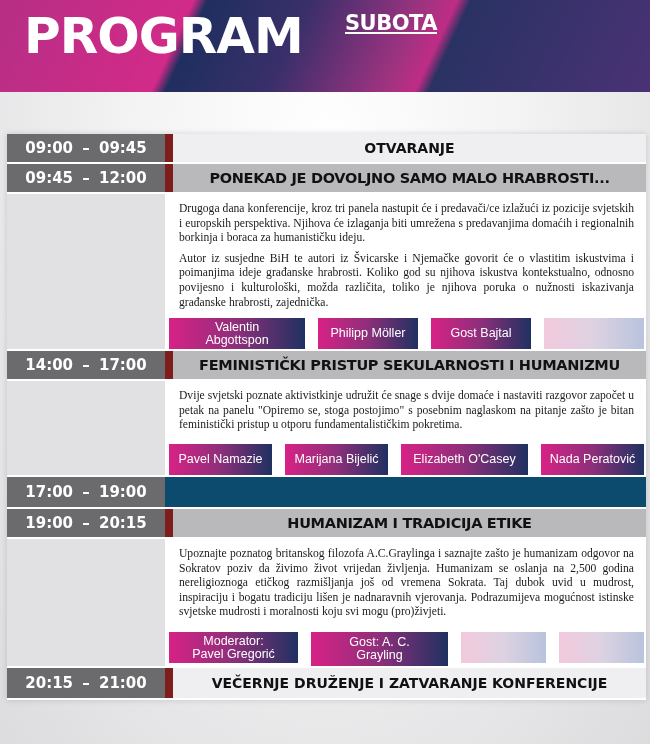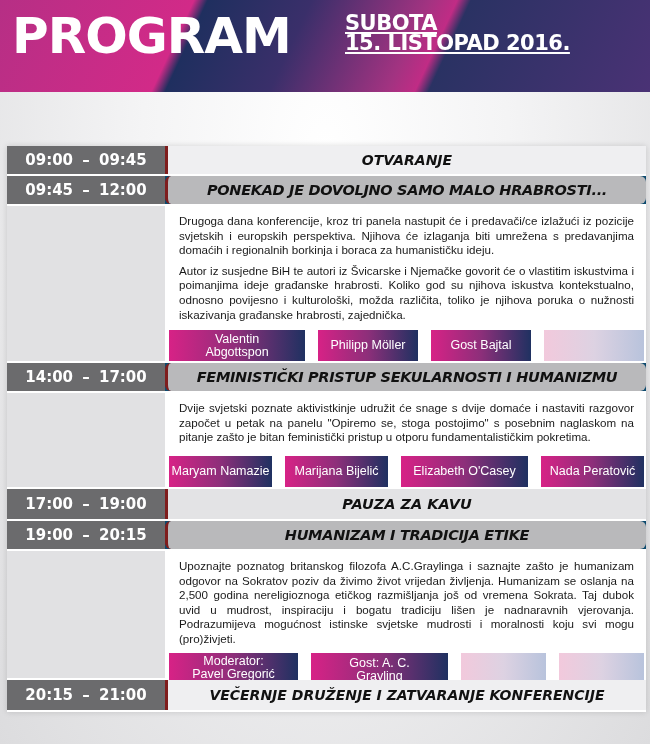--- a/index.html
+++ b/index.html
@@ -8,62 +8,61 @@
     background: #e9e9eb;
     font-family: "Liberation Sans", sans-serif;
     position: relative;
   }
   .header {
     position: absolute; left: 0; top: 0; width: 650px; height: 92px;
     background: linear-gradient(115deg, #b62f85 0%, #d22a88 28%, #1f2f5f 30%, #3a2f6a 45%, #a23381 62%, #c02c85 66%, #2a3263 68%, #4a3275 100%);
     overflow: hidden;
   }
   .header .title {
-    position: absolute; left: 12px; top: 6px;
+    position: absolute; left: 24px; top: 6px;
     font-family: "DejaVu Sans", sans-serif; font-weight: bold;
     font-size: 50px; color: #fff; letter-spacing: -1px; line-height: 60px;
   }
   .header .date {
     position: absolute; left: 345px; top: 13px;
     font-family: "DejaVu Sans", sans-serif; font-weight: bold;
     color: #fff; font-size: 21px; line-height: 20px; letter-spacing: -0.5px; text-decoration: underline;
   }
   .bg-area {
     position: absolute; left: 0; top: 92px; width: 650px; height: 652px;
     background: radial-gradient(ellipse at 50% 10%, #ffffff 0%, #f4f4f5 40%, #dcdcde 100%);
   }
   .schedule {
     position: absolute; left: 7px; top: 134px; width: 639px;
     background: #0c4a6e;
     box-shadow: 0 0 6px rgba(0,0,0,0.15);
-    margin-top: 12px;
   }
   .row { display: flex; width: 100%; border-bottom: 2px solid #fff; }
   .time {
     width: 158px; flex: 0 0 158px;
     background: #6b6b6d; color: #fff;
     font-family: "DejaVu Sans", sans-serif; font-weight: bold;
     font-size: 15px; display: flex; align-items: center; justify-content: center;
     word-spacing: 4px;
   }
   .time.blank { background: #e1e1e3; }
   .title-cell {
     flex: 1; display: flex; align-items: center; justify-content: center;
     font-family: "DejaVu Sans", sans-serif; font-weight: bold; color: #111;
-    font-size: 15px; border-left: 3px solid #7f1d1d; font-style: italic;
+    font-size: 15px; border-left: 8px solid #7f1d1d;
   }
   .title-cell.light { background: #efeff1; font-size: 14px; }
-  .title-cell.dark { background: #b9b9bb; font-size: 14.5px; letter-spacing: -0.3px; border-radius: 6px; }
+  .title-cell.dark { background: #b9b9bb; font-size: 14.5px; letter-spacing: -0.3px; }
   .title-cell.pause { background: #e3e3e5; font-size: 14.5px; }
   .h30 { height: 30px; }
   .h32 { height: 32px; }
   .desc-wrap { flex: 1; background: #fff; border-left: 2px solid #fff; display: flex; flex-direction: column; }
   .desc {
     padding: 8px 12px 6px 12px;
-    font-family: Liberation Sans, sans-serif; font-size: 11.6px; line-height: 14.6px;
+    font-family: Liberation Serif, serif; font-size: 11.6px; line-height: 14.6px;
     color: #1a1a1a; text-align: justify;
   }
   .desc p + p { margin-top: 6px; }
   .speakers { display: flex; gap: 13px; padding: 0 2px; margin-top: auto; justify-content: flex-end; }
   .speaker {
     flex: 1; height: 31px;
     background: linear-gradient(90deg, #d72286 0%, #8d2f7a 50%, #1f3161 100%);
     color: #fff; font-size: 12.5px; line-height: 13px;
     display: flex; align-items: center; justify-content: center; text-align: center;
     font-family: "Liberation Sans", sans-serif;
@@ -72,21 +71,20 @@
     background: linear-gradient(90deg, #f2c9dc 0%, #ddd2e2 50%, #b8c3dc 100%);
   }
 </style>
 </head>
 <body>
 
 <div class="header">
   <div class="title">PROGRAM</div>
   <div class="date">
     <div>SUBOTA</div>
-    <div>15. LISTOPAD 2016.</div>
   </div>
 </div>
 <div class="bg-area"></div>
 
 <div class="schedule">
 
   <div class="row h30">
     <div class="time">09:00 – 09:45</div>
     <div class="title-cell light">OTVARANJE</div>
   </div>
@@ -116,31 +114,30 @@
     <div class="time">14:00 – 17:00</div>
     <div class="title-cell dark">FEMINISTIČKI PRISTUP SEKULARNOSTI I HUMANIZMU</div>
   </div>
   <div class="row" style="height:96px">
     <div class="time blank"></div>
     <div class="desc-wrap">
       <div class="desc">
         <p>Dvije svjetski poznate aktivistkinje udružit će snage s dvije domaće i nastaviti razgovor započet u petak na panelu "Opiremo se, stoga postojimo" s posebnim naglaskom na pitanje zašto je bitan feministički pristup u otporu fundamentalističkim pokretima.</p>
       </div>
       <div class="speakers">
-        <div class="speaker">Maryam Namazie</div>
+        <div class="speaker">Pavel Namazie</div>
         <div class="speaker">Marijana Bijelić</div>
         <div class="speaker" style="padding:0 12px">Elizabeth O'Casey</div>
         <div class="speaker">Nada Peratović</div>
       </div>
     </div>
   </div>
 
   <div class="row h32">
     <div class="time">17:00 – 19:00</div>
-    <div class="title-cell pause">PAUZA ZA KAVU</div>
   </div>
 
   <div class="row h30">
     <div class="time">19:00 – 20:15</div>
     <div class="title-cell dark">HUMANIZAM I TRADICIJA ETIKE</div>
   </div>
   <div class="row" style="height:129px">
     <div class="time blank"></div>
     <div class="desc-wrap">
       <div class="desc">

